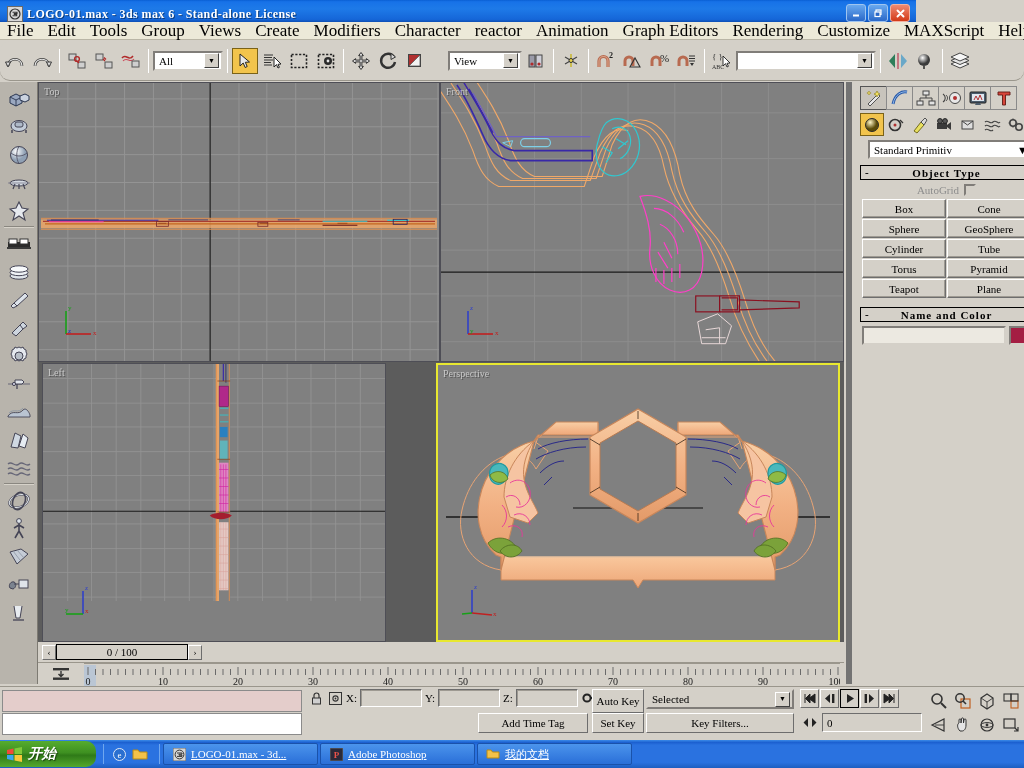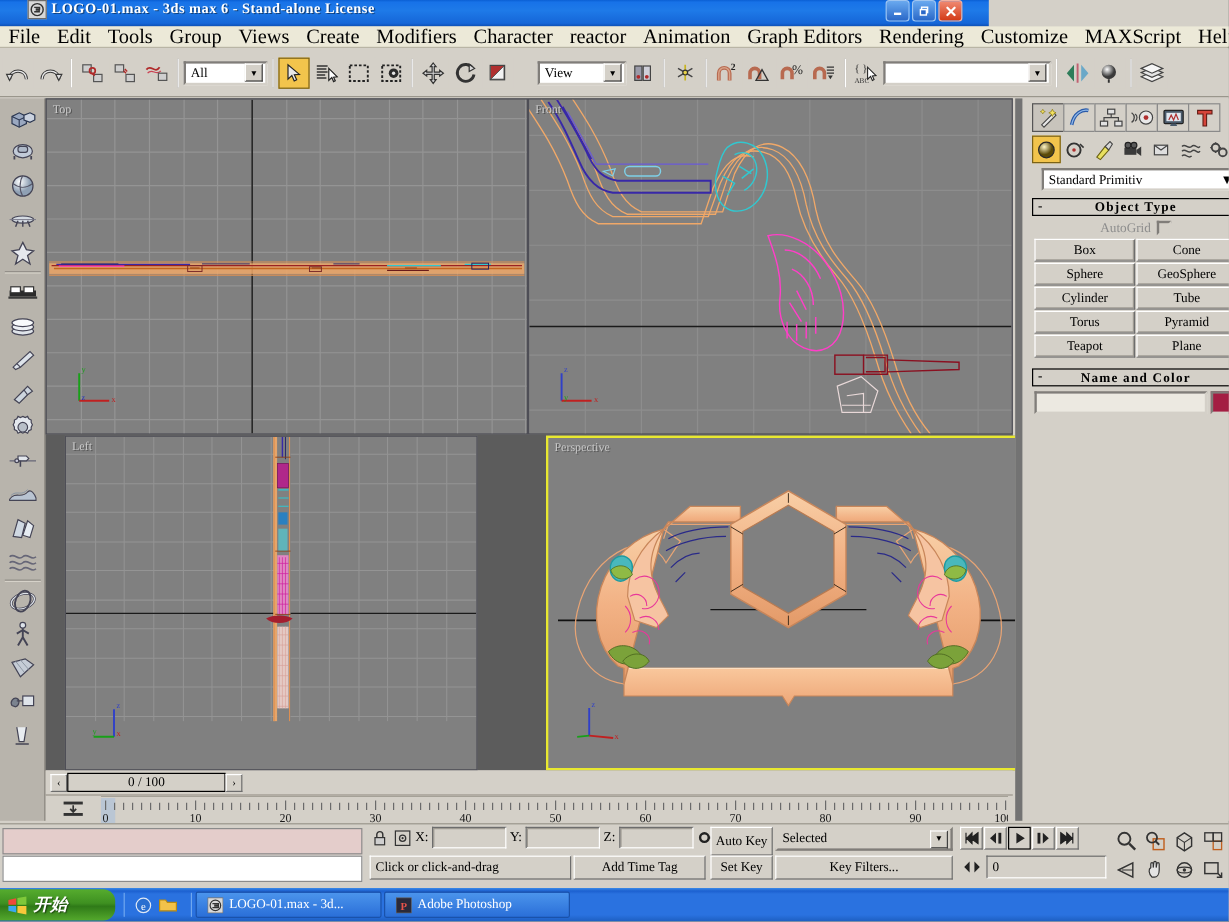--- a/index.html
+++ b/index.html
@@ -8,23 +8,23 @@
     width:1024px; height:768px; overflow:hidden;
     font-family:"Liberation Sans", sans-serif;
     font-size:11px;
     background:#d4d0c8;
     -webkit-font-smoothing:none;
   }
   #app { position:relative; width:1024px; height:768px; }
 
   
   .titlebar {
-    position:absolute; left:0; top:0; width:824px; height:22px;
+    position:absolute; left:0; top:0; width:916px; height:22px;
     background:linear-gradient(180deg,#0a5fd4 0%,#1772e8 8%,#1e7ae8 40%,#1566d8 88%,#0d4fb4 100%);
-    display:flex; align-items:flex-start; padding:0 20px;
+    display:flex; align-items:flex-end; padding:0 4px;
   }
   .tb-icon {
     width:16px; height:16px; margin:0 4px 0 3px; background:#d8d8d8;
     border:1px solid #6a6a6a; display:flex; align-items:center; justify-content:center;
     font-size:10px; color:#222; font-weight:bold;
   }
   .tb-title {
     color:#fff; font-size:12px; font-weight:bold; letter-spacing:.4px;
     font-family:"Liberation Serif", serif; white-space:nowrap;
     text-shadow:1px 1px 0 rgba(0,0,0,.45);
@@ -48,20 +48,21 @@
     padding:1px 7px; font-size:17px; color:#000;
     font-family:"Liberation Serif", serif; white-space:nowrap;
   }
 
   
   .toolbar {
     position:absolute; left:0; top:41px; width:1024px; height:40px;
     background:#d4d0c8; display:flex; align-items:center;
     padding:0 2px; gap:1px;
     border-bottom:1px solid #9a968c;
+    border-radius:10px;
   }
   .tool {
     width:26px; height:26px; border:1px solid transparent;
     display:flex; align-items:center; justify-content:center;
     position:relative; background:#d4d0c8;
   }
   .tool.active { background:#f2c44c; border:1px solid #7a6218; }
   .tsep { width:1px; height:24px; background:#808080; margin:0 3px;
           border-right:1px solid #fff; }
   .combo {
@@ -271,21 +272,21 @@
   }
   .ql { display:flex; align-items:center; gap:5px; padding:0 8px 0 4px; }
   .ql-icon { width:16px; height:16px; display:flex; align-items:center; justify-content:center; }
   .tasks { display:flex; align-items:center; gap:2px; }
   .task {
     height:22px; min-width:155px; padding:0 8px;
     background:linear-gradient(180deg,#4b94ec,#2a6fd8);
     border:1px solid #1a52aa; border-radius:2px;
     display:flex; align-items:center; gap:5px;
     color:#fff; font-size:11px; font-family:"Liberation Serif", serif;
-    white-space:nowrap; overflow:hidden;
+    white-space:nowrap; overflow:hidden;text-decoration:underline;
   }
   .task .ticon { width:14px; height:14px; flex:0 0 14px;
     display:flex; align-items:center; justify-content:center; font-size:9px; }
   .vline { width:1px; height:20px; background:#6fa7ef; margin:0 3px; }
 </style>
 </head>
 <body>
 
 <div id="app">
 
@@ -753,21 +754,21 @@
       <div class="vp-label">Front</div>
       <svg class="axis-tripod" viewBox="0 0 40 40">
         <path d="M5 35 L5 12" stroke="#3040c8" stroke-width="1.6"></path>
         <path d="M5 35 L30 35" stroke="#c02020" stroke-width="1.6"></path>
         <text x="7" y="11" fill="#3040c8" font-size="7" font-family="Liberation Serif, serif">z</text>
         <text x="32" y="36" fill="#c02020" font-size="7" font-family="Liberation Serif, serif">x</text>
         <text x="7" y="34" fill="#18a018" font-size="7" font-family="Liberation Serif, serif">y</text>
       </svg>
     </div>
 
-    <div class="vp" style="left:16px;top:281px;width:344px;height:279px">
+    <div class="vp" style="left:4px;top:281px;width:344px;height:279px">
       <svg class="grid-c" viewBox="0 0 402 279" preserveAspectRatio="none">
         <rect width="402" height="279" fill="#808080"></rect>
         <g stroke="#949494" stroke-width="1">
           <path d="M29 0V279M57 0V279M86 0V279M115 0V279M143 0V279M172 0V279M201 0V279M229 0V279M258 0V279M287 0V279M315 0V279M344 0V279M373 0V279"></path>
           <path d="M0 17H402M0 46H402M0 74H402M0 103H402M0 131H402M0 160H402M0 188H402M0 217H402M0 245H402M0 274H402"></path>
         </g>
         <path d="M0 173 H402" stroke="#1a1a1a" stroke-width="1.2"></path>
 
         <g>
           <rect x="203" y="0" width="4" height="279" fill="#f0a868" opacity=".9"></rect>
@@ -799,21 +800,21 @@
       <div class="vp-label">Left</div>
       <svg class="axis-tripod" viewBox="0 0 40 40">
         <path d="M18 35 L18 12" stroke="#3040c8" stroke-width="1.6"></path>
         <path d="M18 35 L1 35" stroke="#18a018" stroke-width="1.6"></path>
         <text x="20" y="11" fill="#3040c8" font-size="7" font-family="Liberation Serif, serif">z</text>
         <text x="0" y="33" fill="#18a018" font-size="7" font-family="Liberation Serif, serif">y</text>
         <text x="20" y="34" fill="#c02020" font-size="7" font-family="Liberation Serif, serif">x</text>
       </svg>
     </div>
 
-    <div class="vp active" style="left:417px;top:281px;width:404px;height:279px">
+    <div class="vp active" style="left:398px;top:281px;width:404px;height:279px">
       <svg class="grid-c" viewBox="0 0 400 275" preserveAspectRatio="none">
         <rect width="400" height="275" fill="#808080"></rect>
         <defs>
           <linearGradient id="frameGrad" x1="0" y1="0" x2="0" y2="1">
             <stop offset="0" stop-color="#f8cfa6"></stop>
             <stop offset=".5" stop-color="#f2b184"></stop>
             <stop offset="1" stop-color="#e39a68"></stop>
           </linearGradient>
           <linearGradient id="barGrad" x1="0" y1="0" x2="0" y2="1">
             <stop offset="0" stop-color="#f9c79c"></stop>
@@ -1204,21 +1205,20 @@
       <span class="cb-lbl">Z:</span>
       <div class="cb-field"></div>
       <div class="cb-icon" style="width:26px">
         <svg width="24" height="16" viewBox="0 0 24 16">
           <circle cx="5" cy="8" r="3.6" fill="none" stroke="#222" stroke-width="2"></circle>
           <path d="M8.5 8 H22 M19 8 V12 M22 8 V11.5" stroke="#222" stroke-width="2"></path>
         </svg>
       </div>
     </div>
 
-    <div class="statusprompt">Click or click-and-drag</div>
     <div class="addtimetag">Add Time Tag</div>
 
     <div class="keyarea">
       <div class="kbtn" style="position:absolute;left:0;top:0;width:52px;height:24px">Auto Key</div>
       <div class="kbtn" style="position:absolute;left:0;top:24px;width:52px;height:20px">Set Key</div>
       <div class="animcombo" style="position:absolute;left:54px;top:0;width:148px">
         <span style="flex:1">Selected</span>
         <span class="arrow" style="width:15px;height:15px;margin-right:2px;background:#d4d0c8;border:1px solid #fff;border-right-color:#404040;border-bottom-color:#404040;display:flex;align-items:center;justify-content:center;font-size:7px">▼</span>
       </div>
       <div class="kbtn" style="position:absolute;left:54px;top:24px;width:148px;height:20px">Key Filters...</div>
@@ -1355,16 +1355,24 @@
       </div>
       <div class="task">
         <span class="ticon">
           <svg width="13" height="13" viewBox="0 0 13 13">
             <rect width="13" height="13" fill="#2a2a3a" stroke="#666"></rect>
             <text x="6.5" y="10" font-size="9" fill="#e8534a" text-anchor="middle" font-family="Liberation Serif, serif" font-weight="bold">P</text>
           </svg>
         </span>
         <span>Adobe Photoshop</span>
       </div>
+      <div class="task">
+        <span class="ticon">
+          <svg width="14" height="12" viewBox="0 0 14 12">
+            <path d="M1 2 L5 2 L6.5 4 L13 4 L13 10 L1 10 Z" fill="#f2c24a" stroke="#b88a12"></path>
+          </svg>
+        </span>
+        <span>我的文档</span>
+      </div>
     </div>
   </div>
 
 </div>
 
 </body></html>

